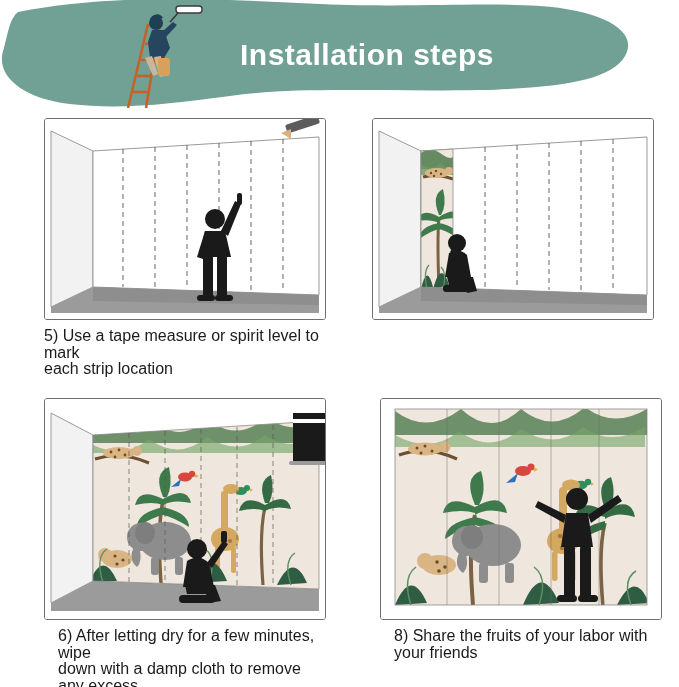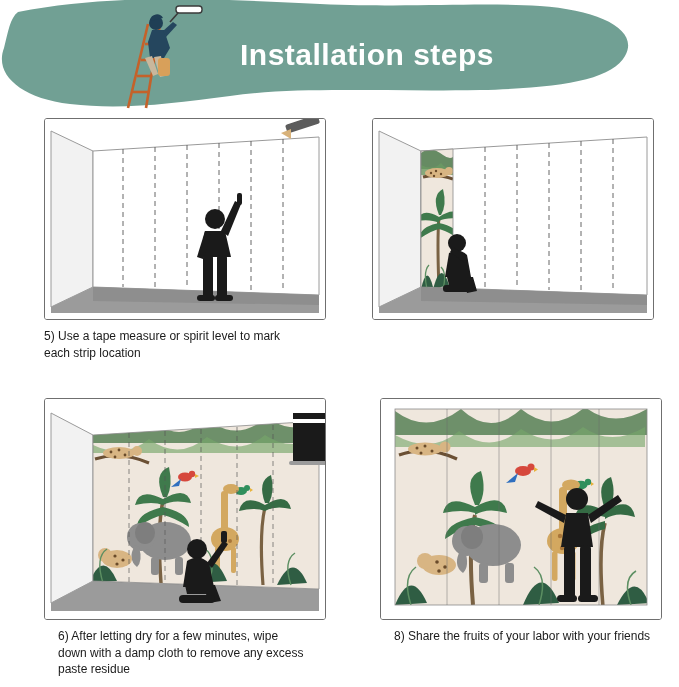--- a/index.html
+++ b/index.html
@@ -53,21 +53,21 @@
     position: absolute;
   }
   .panel-figure {
     position: relative;
     border: 1px solid #6f6f6f;
     border-radius: 3px;
     background: #ffffff;
     overflow: hidden;
   }
   .panel-caption {
-    font-size: 12px;
+    font-size: 16px;
     line-height: 16.5px;
     color: #1b1b1b;
     margin-top: 8px;
     white-space: pre-line;
   }
 
   .p1 { left: 44px;  top: 118px; width: 282px; }
   .p2 { left: 372px; top: 118px; width: 282px; }
   .p3 { left: 44px;  top: 398px; width: 282px; }
   .p4 { left: 372px; top: 398px; width: 282px; padding-left: 8px; }

